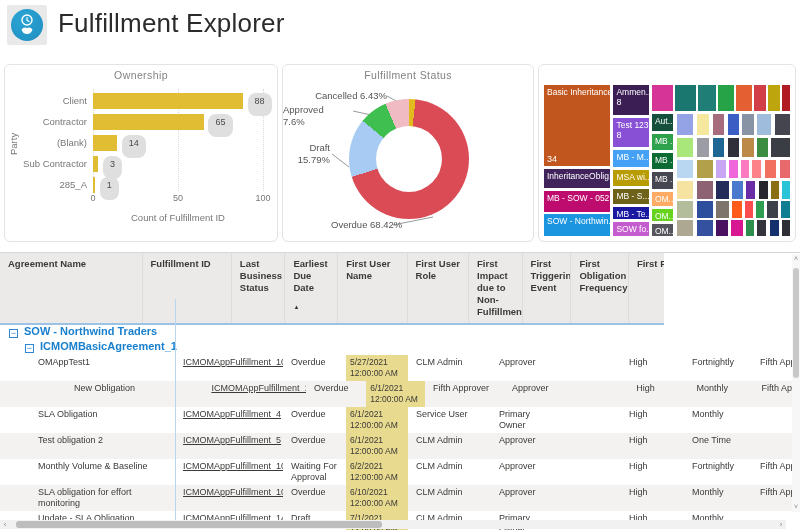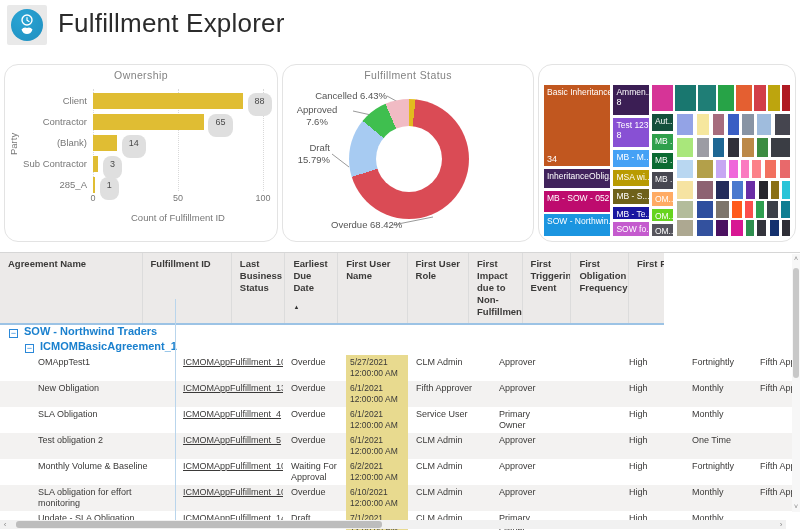--- a/index.html
+++ b/index.html
@@ -9,21 +9,21 @@
 
   
   .app-header { position:absolute; left:0; top:0; width:800px; height:56px; background:#fff; }
   .app-icon-tile { position:absolute; left:7px; top:5px; width:40px; height:40px; background:#e9e9e9; border-radius:2px; }
   .app-icon-circle { position:absolute; left:4px; top:4px; width:32px; height:32px; border-radius:50%;
       background:radial-gradient(circle at 35% 30%, #2aa4d4, #1f8fc0); overflow:hidden; }
   .app-icon-circle svg { position:absolute; left:4px; top:3px; }
   .page-title { position:absolute; left:58px; top:8px; font-size:26px; color:#2b2b2b; letter-spacing:0.2px; }
 
   
-  .card { position:absolute; background:#fff; border:1px solid #e3e3e3; border-radius:14px; }
+  .card { position:absolute; background:#fff; border:1px solid #e3e3e3; border-radius:6px; }
   #card-ownership { left:4px;  top:64px; width:274px; height:178px; }
   #card-status    { left:282px; top:64px; width:252px; height:178px; }
   #card-treemap   { left:538px; top:64px; width:258px; height:178px; }
   .card-title { position:absolute; left:0; right:0; top:4px; text-align:center;
       font-size:10.5px; color:#828282; letter-spacing:0.4px; white-space:nowrap; overflow:hidden; }
 
   
   .ylab { position:absolute; left:3px; top:34px; bottom:52px; width:12px;
       writing-mode:vertical-rl; transform:rotate(180deg); text-align:center;
       font-size:9.5px; color:#777; }
@@ -150,21 +150,21 @@
     <svg class="leader-svg">
       <polyline points="104,31 115,37" fill="none" stroke="#9a9a9a" stroke-width="1"></polyline>
       <polyline points="70,46 88,50" fill="none" stroke="#9a9a9a" stroke-width="1"></polyline>
       <polyline points="49,89 66,102" fill="none" stroke="#9a9a9a" stroke-width="1"></polyline>
       <polyline points="110,160 150,152" fill="none" stroke="#9a9a9a" stroke-width="1"></polyline>
     </svg>
     <div class="donut" id="donut" style="background: conic-gradient(rgb(226, 187, 31) 0%, rgb(226, 187, 31) 1.76%, rgb(218, 75, 85) 1.76%, rgb(218, 75, 85) 70.18%, rgb(167, 203, 242) 70.18%, rgb(167, 203, 242) 85.97%, rgb(63, 191, 79) 85.97%, rgb(63, 191, 79) 93.57%, rgb(241, 187, 196) 93.57%, rgb(241, 187, 196) 100%);">
       <div class="donut-hole"></div>
     </div>
     <div class="callout" style="left:8px;width:96px;top:25px;text-align:right">Cancelled 6.43%</div>
-    <div class="callout" style="left:0;width:68px;top:39px;text-align:center">
+    <div class="callout" style="left:0;width:68px;top:39px;text-align:left">
       <div>Approved</div>
       <div>7.6%</div>
     </div>
     <div class="callout" style="left:0;width:47px;top:77px;text-align:right">
       <div>Draft</div>
       <div>15.79%</div>
     </div>
     <div class="callout" style="left:48px;top:154px">Overdue 68.42%</div>
   </div>
 
@@ -315,21 +315,21 @@
             <div>12:00:00 AM</div>
           </div>
           <div class="td" style="width: 83px;">CLM Admin</div>
           <div class="td" style="width: 73px;">Approver</div>
           <div class="td" style="width: 57px;"></div>
           <div class="td" style="width: 63px;">High</div>
           <div class="td" style="width: 68px;">Fortnightly</div>
           <div class="td" style="width: 40px; white-space: nowrap;">Fifth Approver</div>
         </div>
         <div class="tr zebra">
-          <div class="td" style="width: 175px; padding-left: 38px;">New Obligation</div>
+          <div class="td" style="width: 175px; padding-left: 38px; margin-left: 36px;">New Obligation</div>
           <div class="td" style="width: 108px;"><span class="link">ICMOMAppFulfillment_131</span></div>
           <div class="td" style="width: 63px;">Overdue</div>
           <div class="td date-cell" style="width: 62px;">
             <div>6/1/2021</div>
             <div>12:00:00 AM</div>
           </div>
           <div class="td" style="width: 83px;">Fifth Approver</div>
           <div class="td" style="width: 73px;">Approver</div>
           <div class="td" style="width: 57px;"></div>
           <div class="td" style="width: 63px;">High</div>

